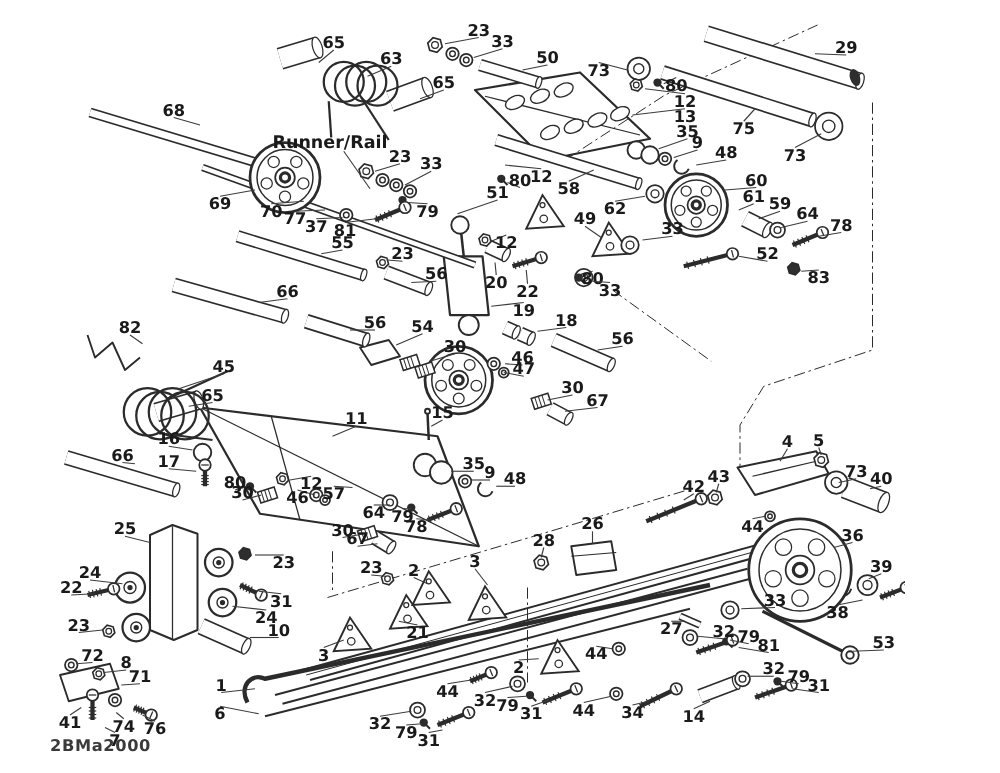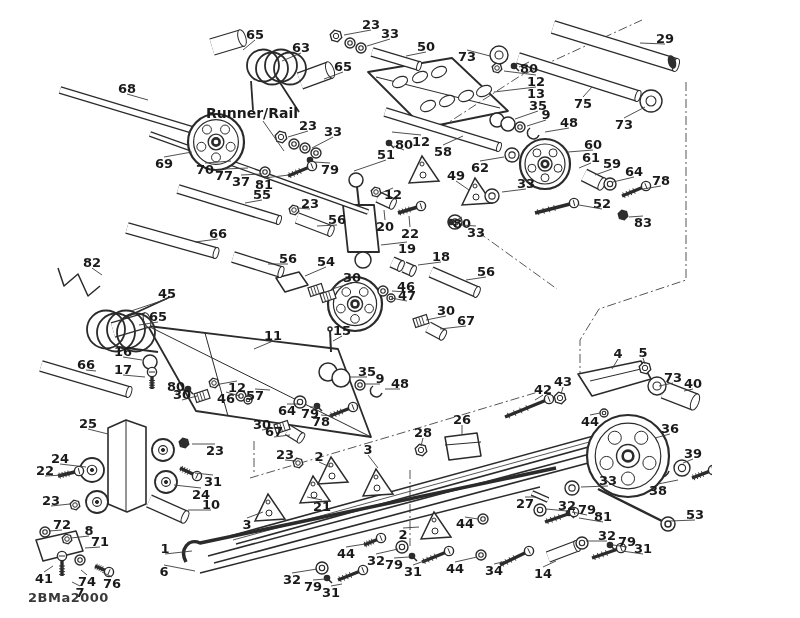--- a/index.html
+++ b/index.html
@@ -1,17 +1,17 @@
 <!DOCTYPE html>
 <html><head>
 <meta charset="utf-8">
 <style>
   html,body{margin:0;padding:0;background:#ffffff;}
   #stage{position:relative;width:712px;height:618px;background:#ffffff;overflow:hidden;
-         font-family:"DejaVu Sans", sans-serif;}
+         font-family:"DejaVu Sans", sans-serif;margin-left:12px;}
   svg{position:absolute;left:0;top:0;}
   svg text{font-family:"DejaVu Sans", sans-serif;font-weight:bold;fill:#1a1a1a;}
   #figcode{position:absolute;left:28px;top:590px;font-size:13px;font-weight:bold;
            color:#3a3a3a;letter-spacing:0.5px;text-align:center;}
 </style>
 </head>
 <body>
 
 <div id="stage">
   <svg id="fig" width="800" height="618" viewBox="0 0 800 618">

